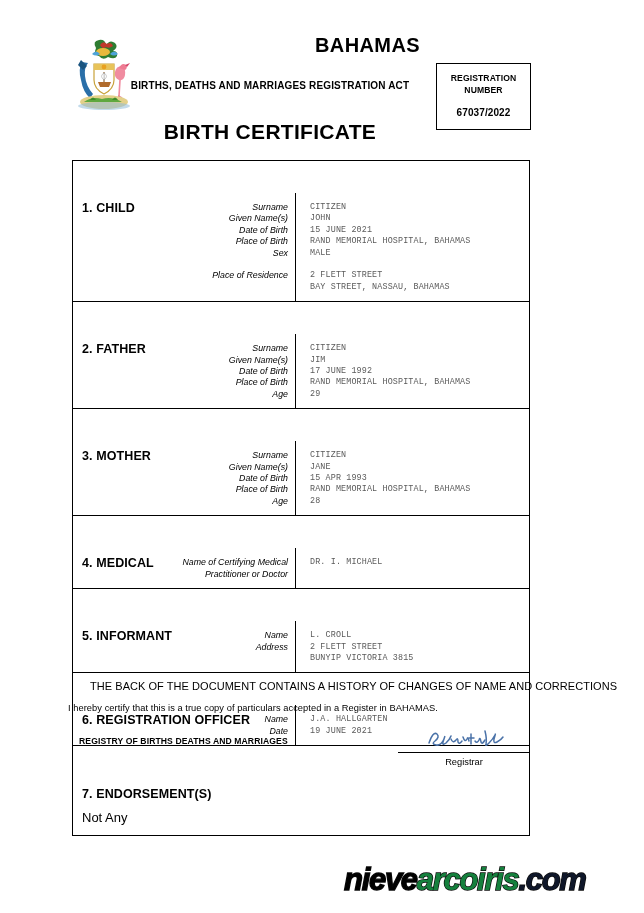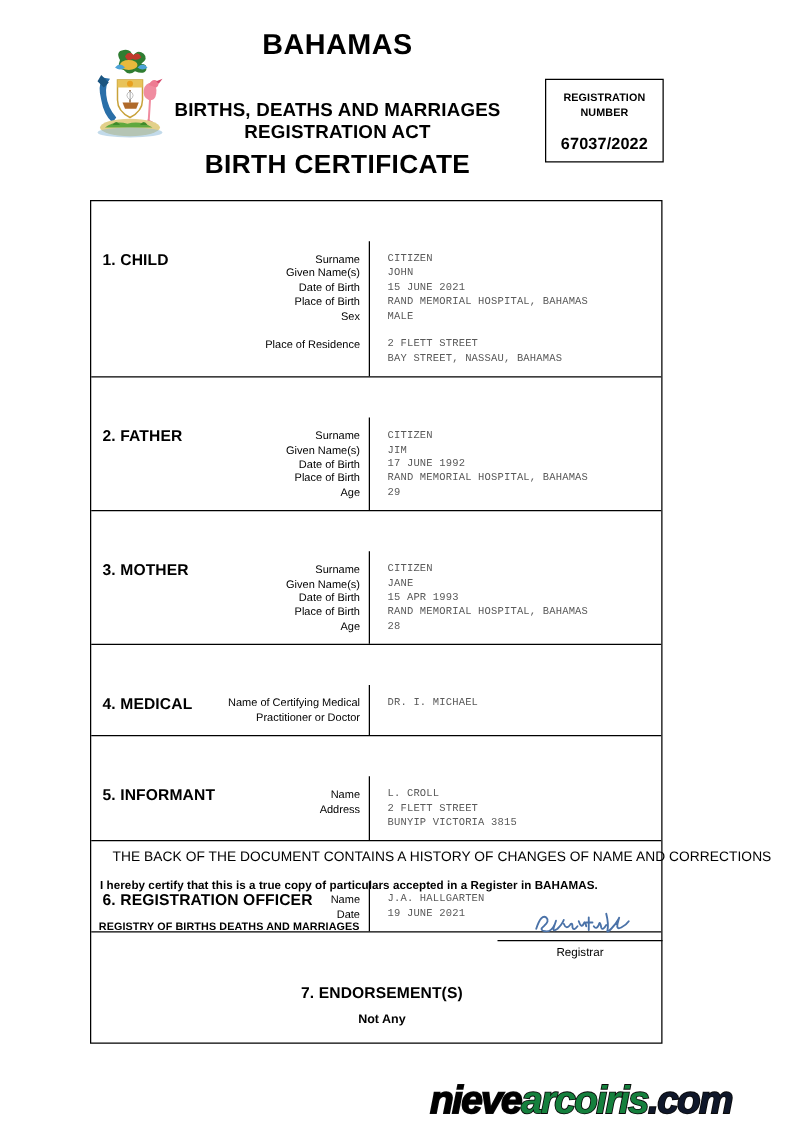--- a/index.html
+++ b/index.html
@@ -28,34 +28,34 @@
   .crest {
     position: absolute;
     left: 72px;
     top: 36px;
     width: 62px;
     height: 78px;
   }
   .title-main {
     position: absolute;
     left: 120px;
-    top: 22px;
+    top: 34px;
     width: 300px;
-    text-align: center;
-    font-size: 23px;
+    text-align: right;
+    font-size: 20px;
     font-weight: bold;
     letter-spacing: 0.4px;
   }
   .title-act {
     position: absolute;
     left: 100px;
     top: 80px;
     width: 340px;
     text-align: center;
-    font-size: 15px;
+    font-size: 10px;
     font-weight: bold;
     letter-spacing: 0.15px;
   }
   .title-cert {
     position: absolute;
     left: 120px;
     top: 120px;
     width: 300px;
     text-align: center;
     font-size: 21px;
@@ -73,21 +73,21 @@
     text-align: center;
   }
   .reg-box .reg-label {
     font-size: 8.6px;
     font-weight: bold;
     line-height: 11.5px;
     margin-top: 9px;
     letter-spacing: 0.1px;
   }
   .reg-box .reg-value {
-    font-size: 13px;
+    font-size: 10px;
     font-weight: bold;
     margin-top: 11px;
     letter-spacing: 0.1px;
   }
 
   
   .cert-table {
     position: absolute;
     left: 72px;
     top: 160px;
@@ -112,69 +112,67 @@
     letter-spacing: 0.1px;
     white-space: nowrap;
   }
   .sec-labels {
     flex: 1 1 auto;
     text-align: right;
     padding: 9px 7px 8px 0;
     font-size: 8.8px;
     line-height: 11.4px;
   }
-  .sec-labels .lbl { display: block; white-space: nowrap; }
+  .sec-labels .lbl { display: block; white-space: nowrap; font-style: italic; }
   .sec-labels .lbl.gap { margin-top: 11.4px; }
 
   .sec-values {
     flex: 0 0 219px;
     border-left: 1.3px solid #000;
     padding: 9px 0 8px 14px;
     font-family: "Liberation Mono", "DejaVu Sans Mono", monospace;
     font-size: 8.4px;
     line-height: 11.4px;
     color: #5a5a5a;
     letter-spacing: 0.15px;
   }
   .sec-values .val { display: block; white-space: nowrap; }
   .sec-values .val.gap { margin-top: 11.4px; }
   .sec-values .val.blank { visibility: hidden; }
 
   
-  .section.endorse { display: block; min-height: 56px; text-align: center; }
+  .section.endorse { display: block; min-height: 56px; }
   .endorse-title {
     font-size: 12.5px;
     font-weight: bold;
     padding: 9px 0 0 9px;
     letter-spacing: 0.1px;
   }
   .endorse-body {
-    font-size: 10px;
+    font-size: 13px;
     padding: 9px 0 10px 9px;
-    font-weight: bold;
   }
 
   
   .footer { position: absolute; left: 0; top: 0; width: 644px; }
   .footnote-bold {
     position: absolute;
     left: 74px;
     top: 680px;
     font-size: 11px;
     font-weight: normal;
     letter-spacing: 0.05px;
     margin-left: 16px;
   }
   .footnote-certify {
     position: absolute;
-    left: 80px;
+    left: 68px;
     top: 703px;
     font-size: 9.3px;
     letter-spacing: 0.05px;
-    font-weight: bold;
   }
   .registry-line {
     position: absolute;
     left: 79px;
     top: 736px;
     font-size: 8.6px;
     font-weight: bold;
     letter-spacing: 0.1px;
   }
   .sign-block {

